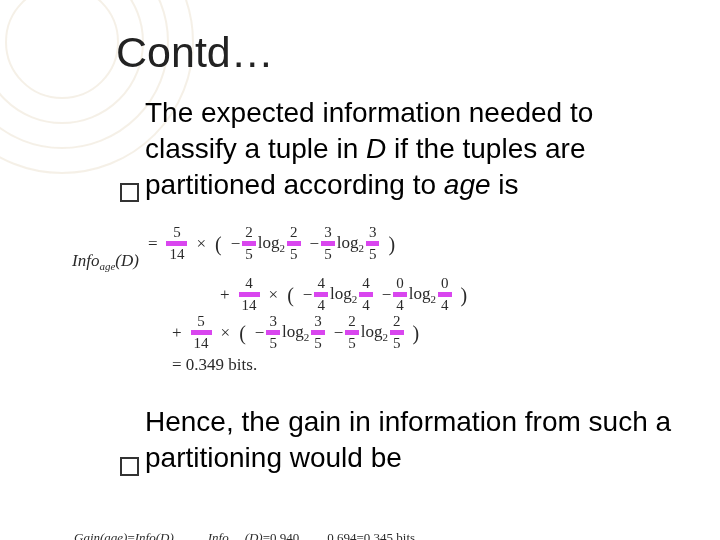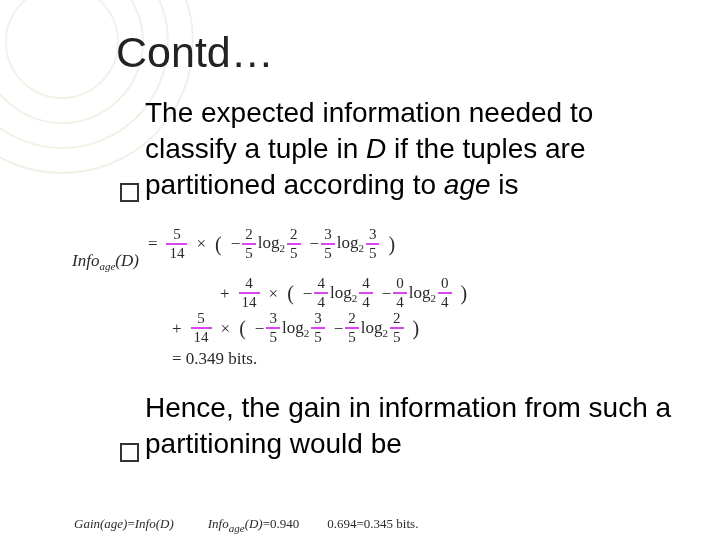--- a/index.html
+++ b/index.html
@@ -73,40 +73,40 @@
   }
   .formula-row { display:flex; align-items:center; gap:9px; margin:1px 0;}
   .lhs sub { font-size: 11px; font-style: italic;}
   .lhs { font-style: italic; margin-top: 36px; }
   .eq-plain { font-style: normal; }
   .frac {
     display: inline-flex; flex-direction: column; align-items: center;
     font-size: 15px; line-height:1; vertical-align: middle;
   }
   .frac .num { padding: 0 3px 1px 3px;}
-  .frac .den { border-top: 2px solid #d946ef; padding: 1px 3px 0 3px;}
+  .frac .den { border-top: 5px solid #d946ef; padding: 1px 3px 0 3px;}
   .term { display:inline-flex; align-items:center; gap:2px;}
   .paren { font-size: 20px; }
   .log sub { font-size: 11px;}
   .indent1 { margin-left: 148px; }
   .indent2 { margin-left: 100px; }
   .indent3 { margin-left: 100px; }
 
   .result-line {
     margin: 18px 0 0 -46px;
     font-family: "Times New Roman", Times, serif;
     font-size: 13px;
     display:flex; align-items:baseline; 
     color: #2a2a2a;
   }
   .result-line .lhs { font-style: italic; }
   .gap-big { display:inline-block; width: 34px;}
   .gap-mid { display:inline-block; width: 28px;}
 
-  .pt2 { margin-top: 18px;}
+  .pt2 { margin-top: 26px;}
 </style>
 </head>
 <body>
 
 <div class="deco">
   <div class="ring r1"></div>
   <div class="ring r2"></div>
   <div class="ring r3"></div>
   <div class="ring r4"></div>
 </div>

